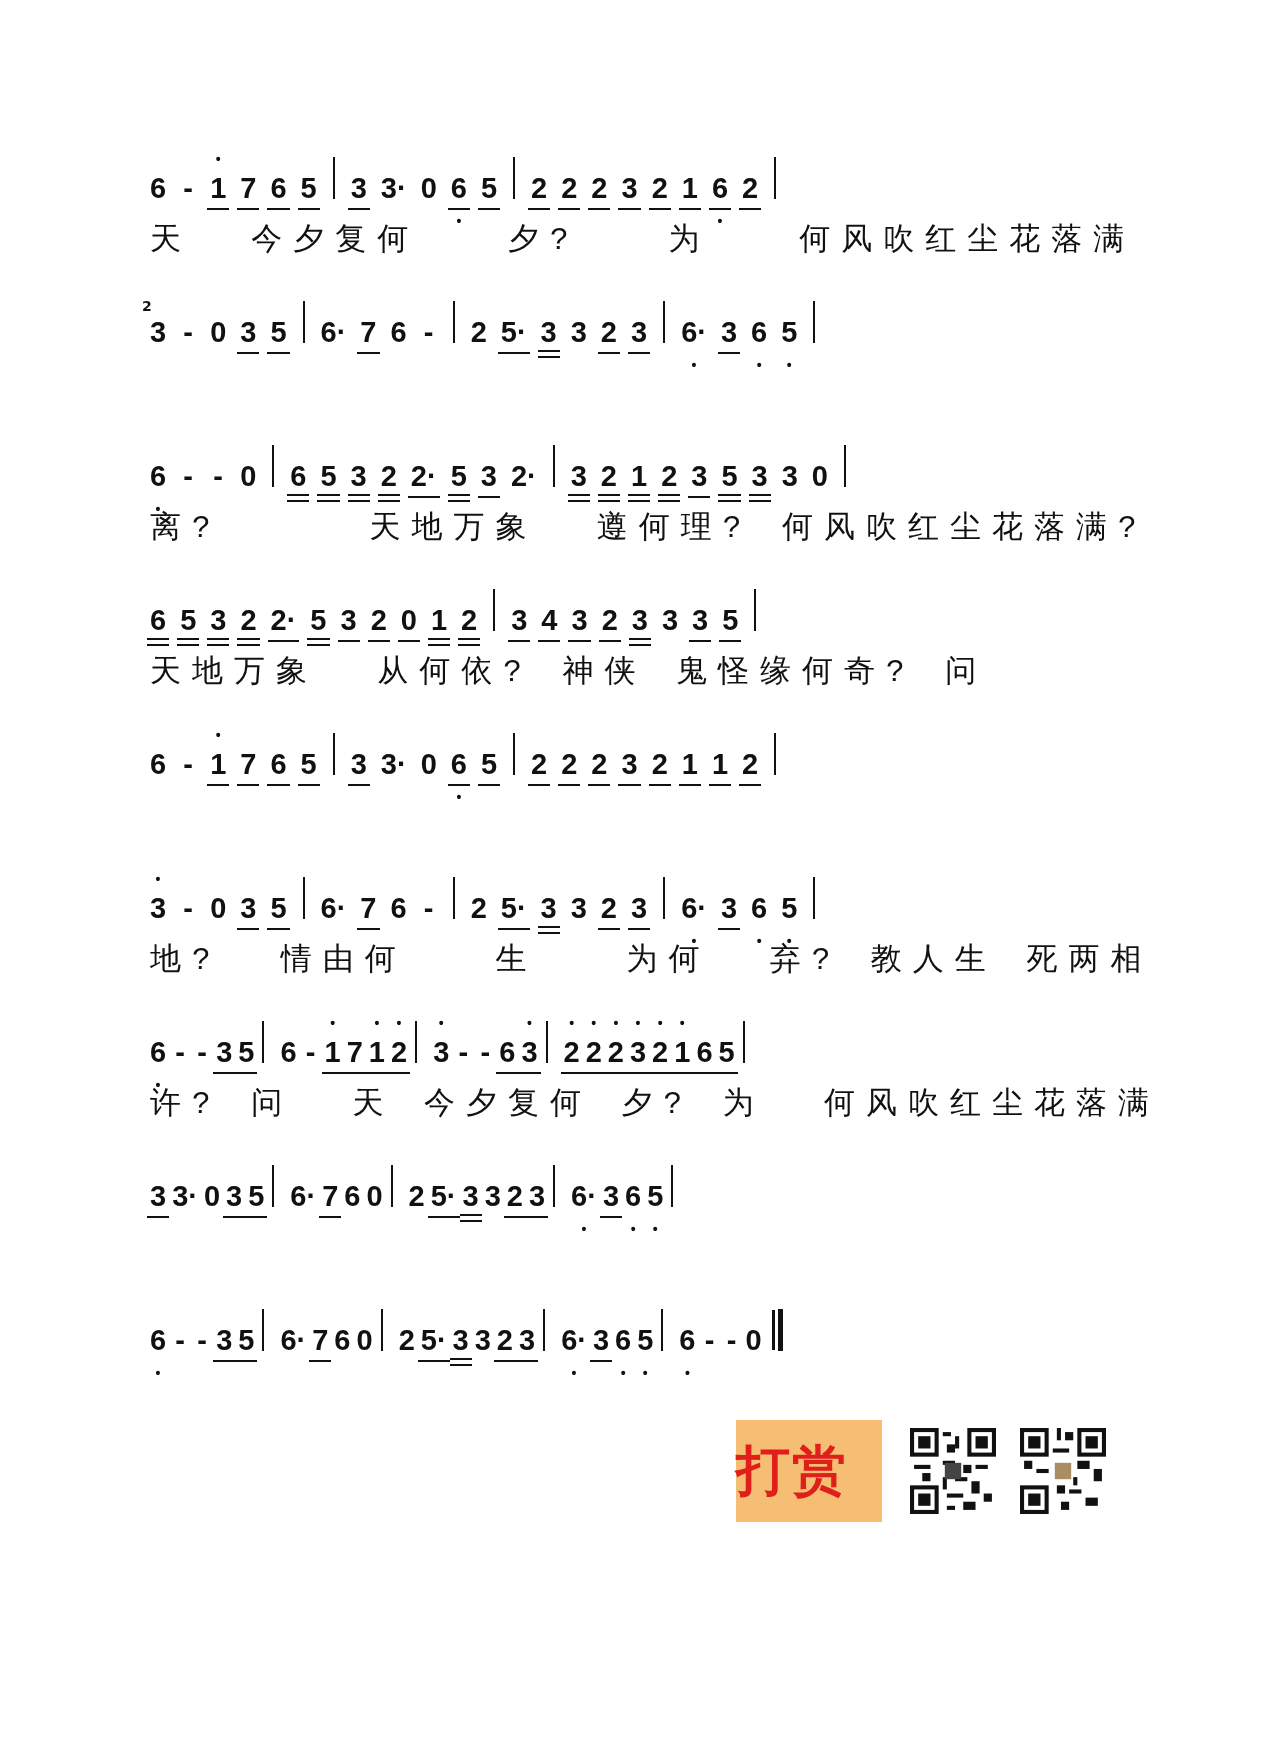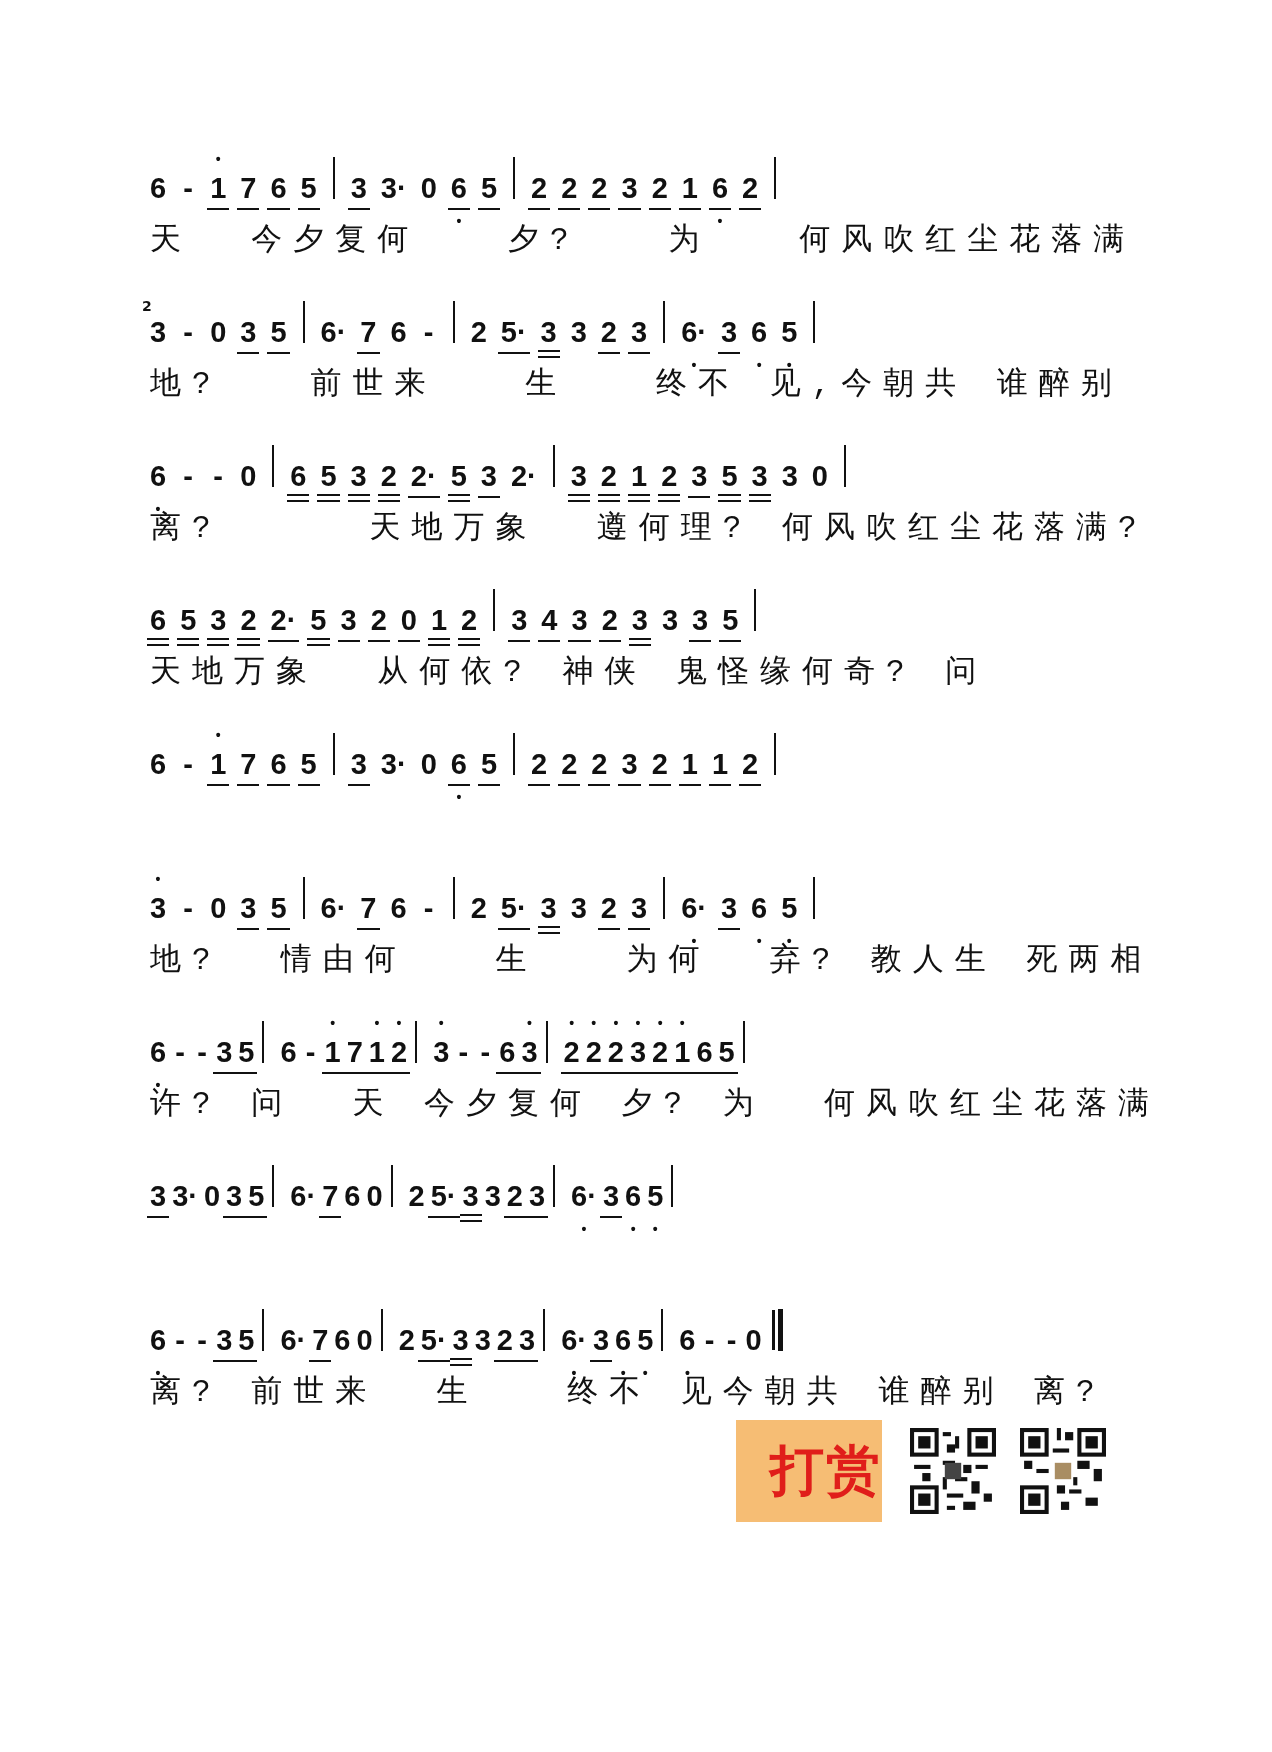--- a/index.html
+++ b/index.html
@@ -22,21 +22,21 @@
                     font-size:14px; line-height:14px; }
   .tok.lo::before { content:"•"; position:absolute; left:0; right:0; bottom:-22px;
                     font-size:14px; line-height:14px; }
   .bar { display:inline-block; width:2px; height:42px; background:#111;
          margin:0 16px 0 2px; align-self:center; }
   .bar.end { width:5px; box-shadow:-7px 0 0 -1px #111; margin-left:10px; }
   .lyrics { margin-top:12px; font-family:Liberation Mono, monospace;
             font-size:31px; letter-spacing:11px; white-space:pre; height:46px; }
   .timesig { position:absolute; left:-8px; top:6px; font-size:14px; font-weight:bold; line-height:12px; }
   .reward { position:absolute; left:736px; top:1420px; width:146px; height:102px;
-            background:#f6bd74; display:flex; align-items:center; justify-content:flex-end; }
+            background:#f6bd74; display:flex; align-items:center; justify-content:flex-start; }
   .reward span { color:#e01e1a; font-size:54px; font-weight:bold;
                  font-family:"DejaVu Sans", sans-serif; letter-spacing:2px; }
   .qr { position:absolute; width:86px; height:86px; background:#fff; }
   .qr svg { width:100%; height:100%; }
 </style>
 </head>
 <body>
 
 <div class="sheet">
 
@@ -88,21 +88,20 @@
         <span class="tok">3</span>
       <span class="tok u1">2</span>
         <span class="tok u1">3</span>
       <span class="bar"></span>
       <span class="tok lo">6·</span>
         <span class="tok u1">3</span>
         <span class="tok lo">6</span>
         <span class="tok lo">5</span>
       <span class="bar"></span>
     </div>
-    <div class="lyrics">地?   前世来   生   终不 见,今朝共 谁醉别</div>
   </div>
 
   <div class="system">
     <div class="notes">
       <span class="tok lo">6</span>
         <span class="tok">-</span>
         <span class="tok">-</span>
         <span class="tok">0</span>
       <span class="bar"></span>
       <span class="tok u2">6</span>
@@ -297,21 +296,20 @@
         <span class="tok u1 sm">3</span>
         <span class="tok lo sm">6</span>
         <span class="tok lo sm">5</span>
       <span class="bar"></span>
       <span class="tok lo sm">6</span>
         <span class="tok sm">-</span>
         <span class="tok sm">-</span>
         <span class="tok sm">0</span>
       <span class="bar end"></span>
     </div>
-    <div class="lyrics">离? 前世来  生   终不 见今朝共 谁醉别 离?</div>
   </div>
 </div>
 
 <div class="reward">
   <span>打赏</span>
 </div>
 
 <div class="qr" style="left:910px; top:1428px;">
   <svg viewBox="0 0 21 21">
     <rect width="21" height="21" fill="#fff"></rect>

